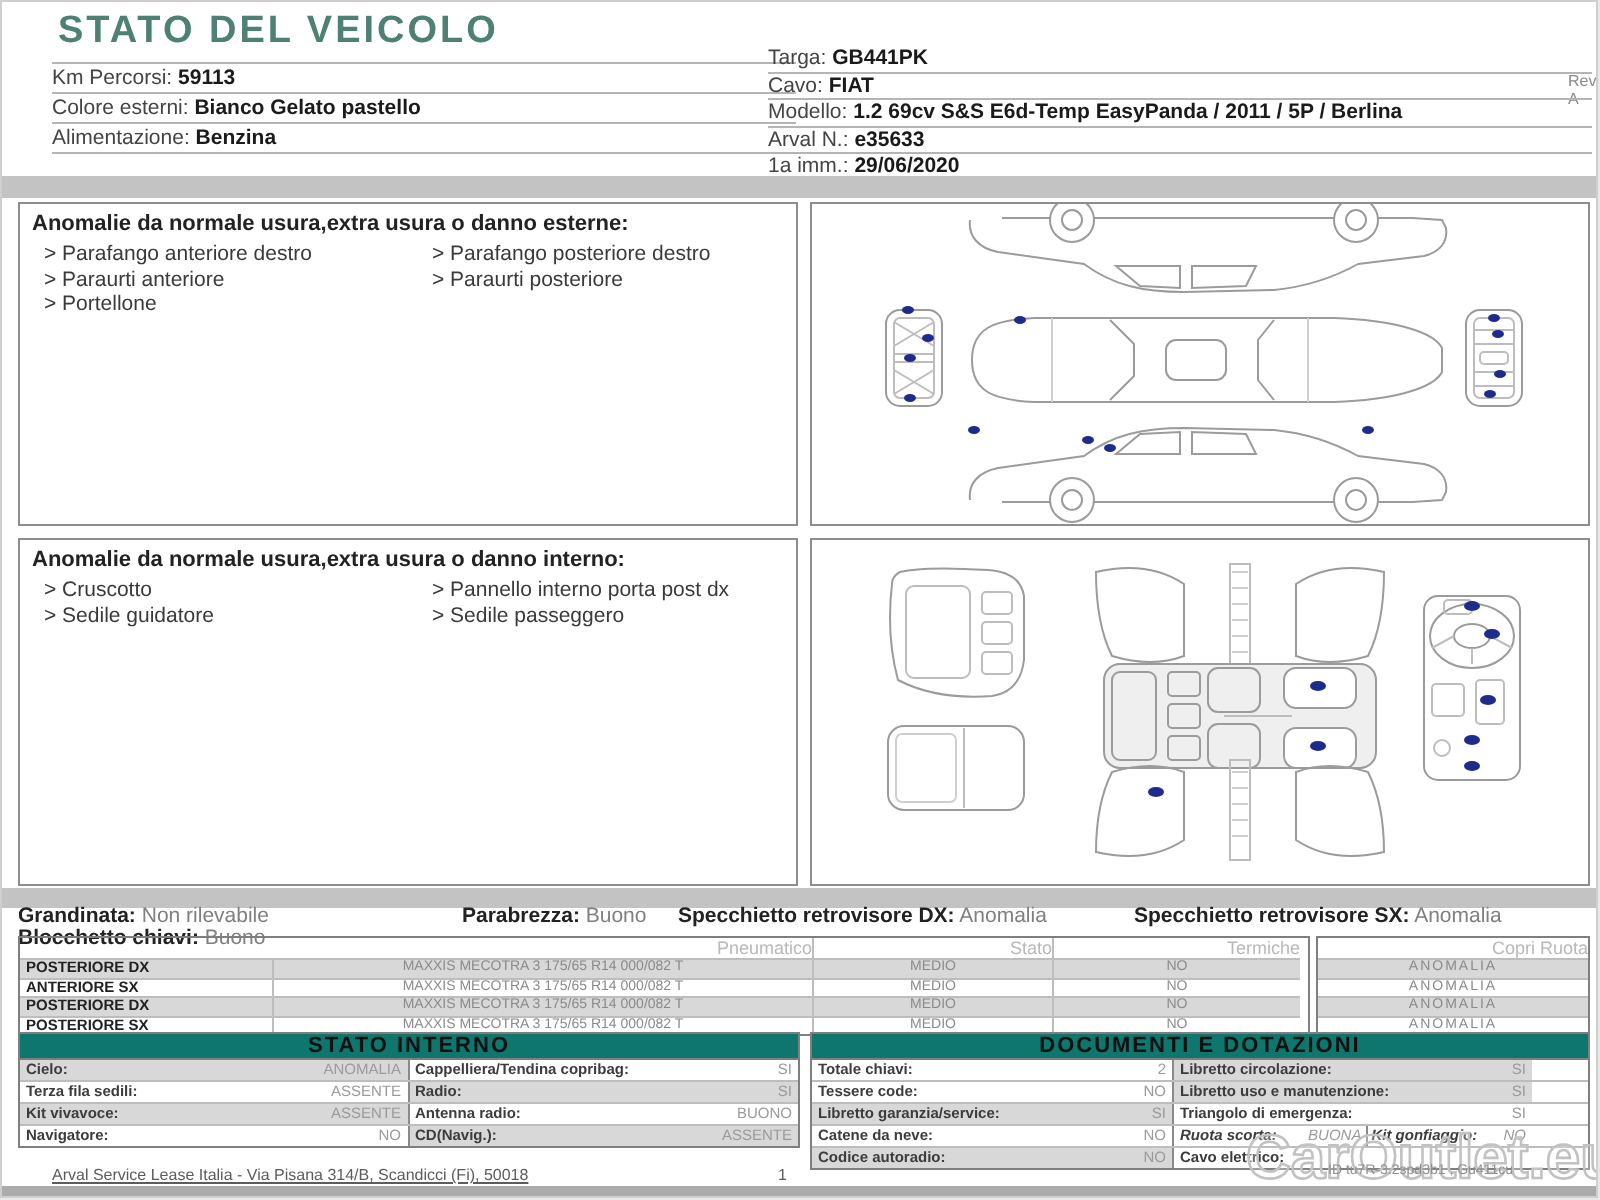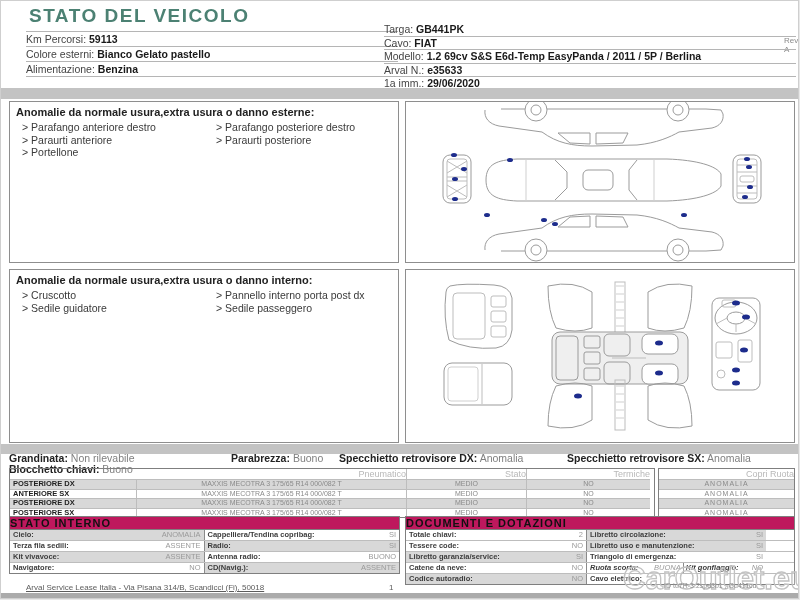--- a/index.html
+++ b/index.html
@@ -51,21 +51,21 @@
   .tg-pos{font-size:7.5px;font-weight:bold;color:#222;padding-left:3px;}
   .tg-val{font-size:7px;color:#8a8a8a;text-align:center;}
   .shade{background:#d8d8d8;}
   .copri-box{position:absolute;left:657px;top:467px;width:135px;border:1px solid #7f7f7f;}
   .copri-box .tg-head{border-bottom:1px solid #bdbdbd;}
   .copri-box .tg-row{border-bottom:1px solid #bdbdbd;text-align:center;letter-spacing:1px;}
   
   .section{position:absolute;top:515px;border:1px solid #7f7f7f;}
   .sec-left{left:8px;width:389px;}
   .sec-right{left:404px;width:388px;}
-  .sec-head{height:12px;line-height:12px;background:#be185d;text-align:left;
+  .sec-head{height:12px;line-height:12px;background:#0f766e;text-align:center;
     font-size:11px;font-weight:bold;color:#111;letter-spacing:1px;border-bottom:1px solid #7f7f7f;}
   .sec-row{display:flex;height:10px;line-height:10px;border-bottom:1px solid #bdbdbd;font-size:7.5px;}
   .sec-row:last-child{border-bottom:none;}
   .half{display:flex;justify-content:space-between;box-sizing:border-box;padding:0 3px;overflow:hidden;white-space:nowrap;}
   .sec-left .half{width:50%;} .sec-left .half.hl{border-right:1px solid #8a8a8a;}
   .sec-right .half.hl{width:181px;border-right:1px solid #8a8a8a;} .sec-right .half.hr{width:179px;}
   .half .lbl{color:#3c3c3c;font-weight:bold;}
   .half .val{color:#9a9a9a;}
   .split{display:flex;width:100%;}
   .split .sub{display:flex;justify-content:space-between;overflow:hidden;white-space:nowrap;font-style:italic;}

